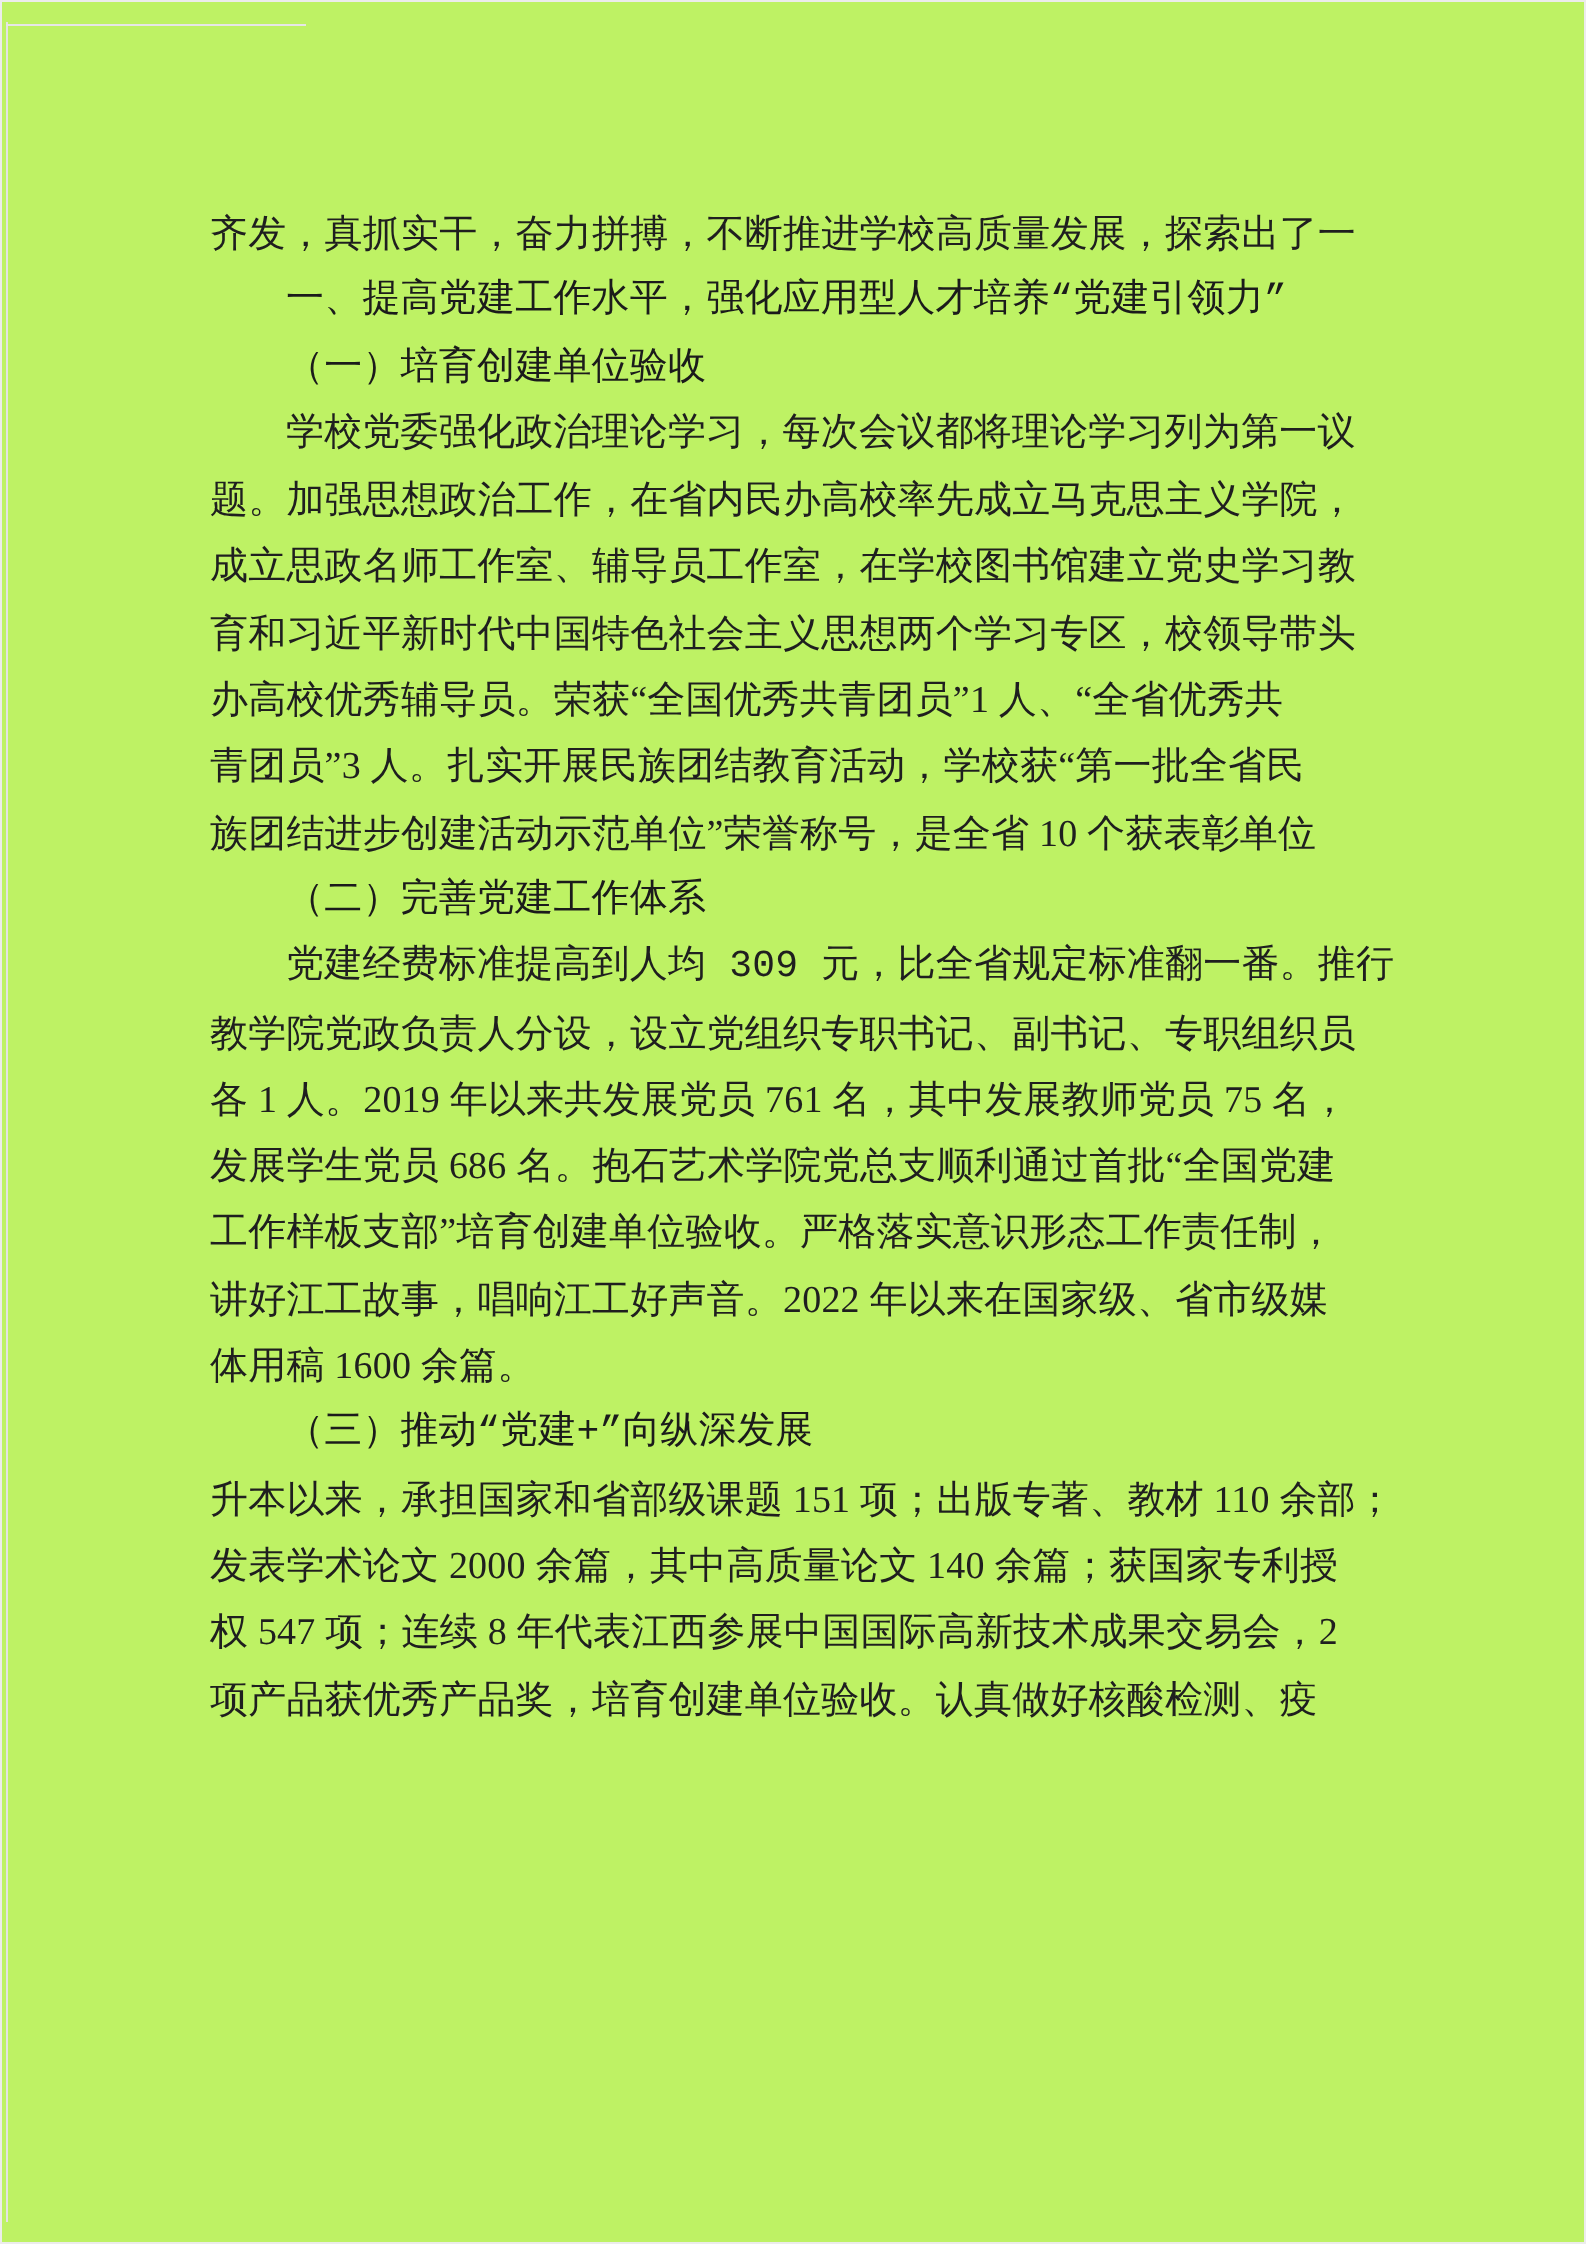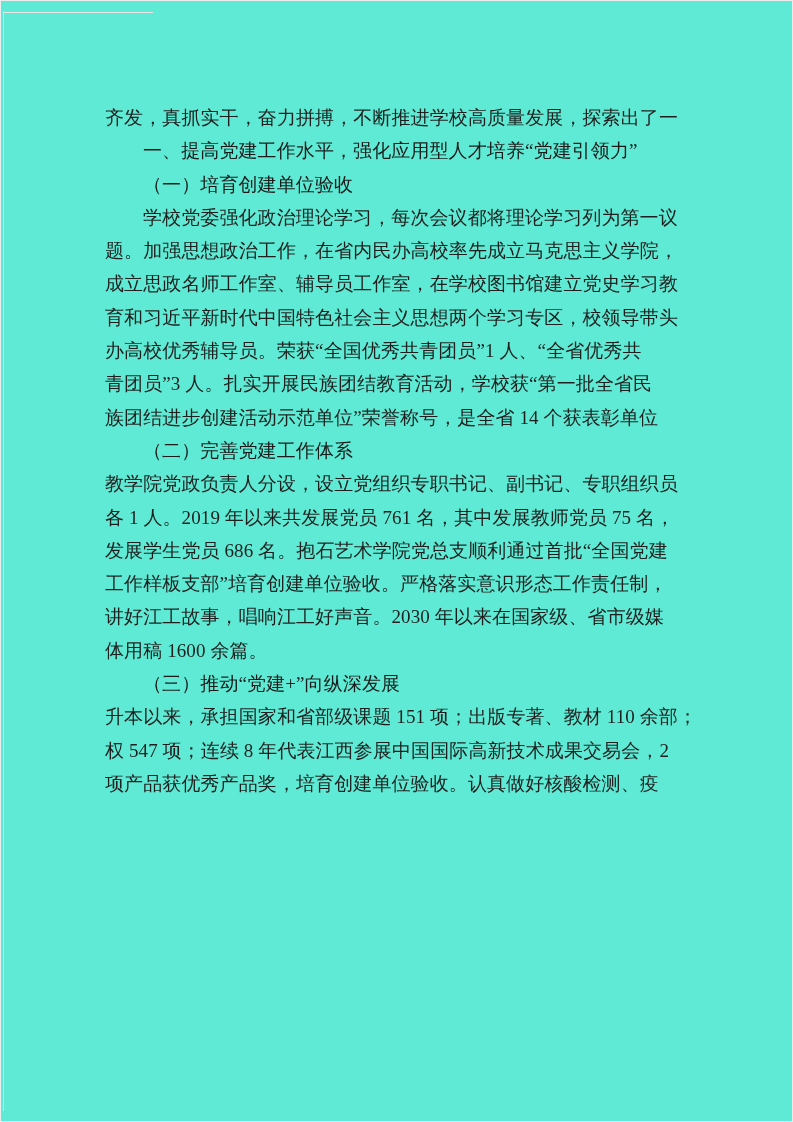--- a/index.html
+++ b/index.html
@@ -4,21 +4,21 @@
 <style>
   html, body {
     margin: 0;
     padding: 0;
     background: #ffffff;
   }
   .page {
     position: relative;
     width: 793px;
     height: 1122px;
-    background: #5eead4;
+    background: #bef264;
     box-sizing: border-box;
     border: 1px solid #ececec;
     overflow: hidden;
     font-family: "Liberation Serif", "DejaVu Serif", serif;
   }
   
   .scan-edge-v {
     position: absolute;
     left: 2px;
     top: 10px;
@@ -44,20 +44,21 @@
     height: 33.3px;
     line-height: 33.3px;
     font-size: 19px;
     color: #1f1f1f;
     white-space: pre;
     letter-spacing: 0.1px;
     text-align: left;
   }
   .line.indent {
     text-indent: 38px;
+    font-family: Liberation Mono, monospace;
   }
   .line.heading,
   .line.subheading {
     color: #1b1b1b;
   }
 </style>
 </head>
 <body>
 
 <div class="page">
@@ -66,26 +67,28 @@
   <div class="content" id="doc-lines">
       <div class="line body">齐发，真抓实干，奋力拼搏，不断推进学校高质量发展，探索出了一</div>
       <div class="line heading indent">一、提高党建工作水平，强化应用型人才培养“党建引领力”</div>
       <div class="line subheading indent">（一）培育创建单位验收</div>
       <div class="line body indent">学校党委强化政治理论学习，每次会议都将理论学习列为第一议</div>
       <div class="line body">题。加强思想政治工作，在省内民办高校率先成立马克思主义学院，</div>
       <div class="line body">成立思政名师工作室、辅导员工作室，在学校图书馆建立党史学习教</div>
       <div class="line body">育和习近平新时代中国特色社会主义思想两个学习专区，校领导带头</div>
       <div class="line body">办高校优秀辅导员。荣获“全国优秀共青团员”1 人、“全省优秀共</div>
       <div class="line body">青团员”3 人。扎实开展民族团结教育活动，学校获“第一批全省民</div>
-      <div class="line body">族团结进步创建活动示范单位”荣誉称号，是全省 14 个获表彰单位</div>
+      <div class="line body">族团结进步创建活动示范单位”荣誉称号，是全省 10 个获表彰单位</div>
       <div class="line subheading indent">（二）完善党建工作体系</div>
+      <div class="line body indent">党建经费标准提高到人均 309 元，比全省规定标准翻一番。推行</div>
       <div class="line body">教学院党政负责人分设，设立党组织专职书记、副书记、专职组织员</div>
       <div class="line body">各 1 人。2019 年以来共发展党员 761 名，其中发展教师党员 75 名，</div>
       <div class="line body">发展学生党员 686 名。抱石艺术学院党总支顺利通过首批“全国党建</div>
       <div class="line body">工作样板支部”培育创建单位验收。严格落实意识形态工作责任制，</div>
-      <div class="line body">讲好江工故事，唱响江工好声音。2030 年以来在国家级、省市级媒</div>
+      <div class="line body">讲好江工故事，唱响江工好声音。2022 年以来在国家级、省市级媒</div>
       <div class="line body">体用稿 1600 余篇。</div>
       <div class="line subheading indent">（三）推动“党建+”向纵深发展</div>
       <div class="line body">升本以来，承担国家和省部级课题 151 项；出版专著、教材 110 余部；</div>
+      <div class="line body">发表学术论文 2000 余篇，其中高质量论文 140 余篇；获国家专利授</div>
       <div class="line body">权 547 项；连续 8 年代表江西参展中国国际高新技术成果交易会，2</div>
       <div class="line body">项产品获优秀产品奖，培育创建单位验收。认真做好核酸检测、疫</div>
     </div>
 </div>
 
 </body></html>

